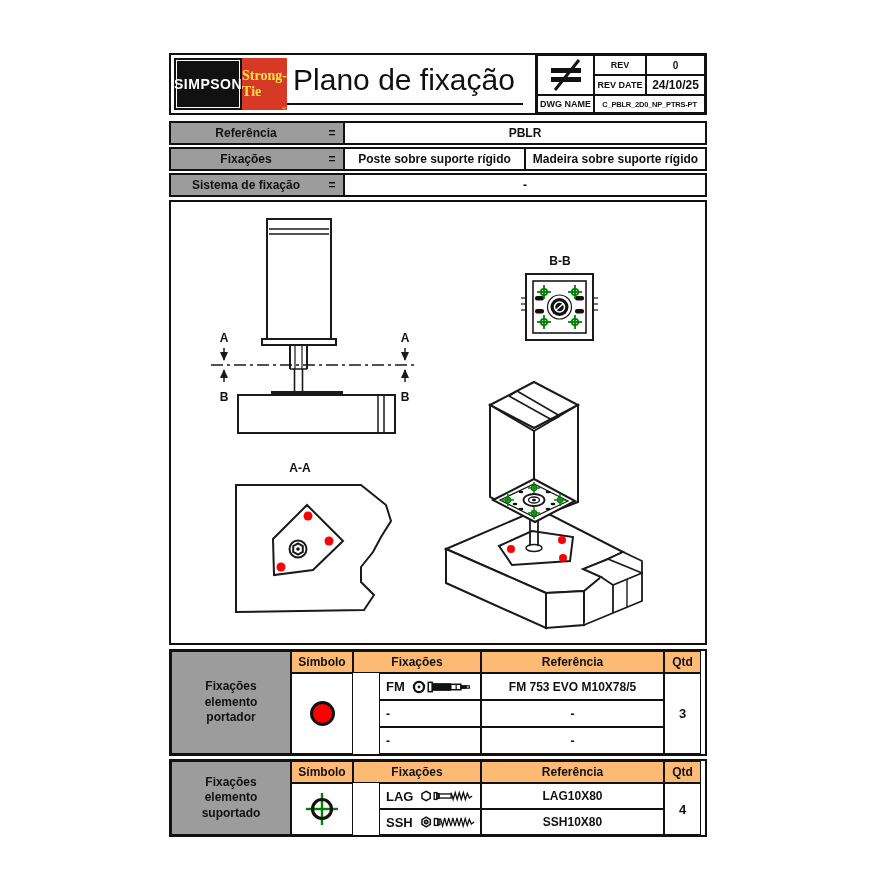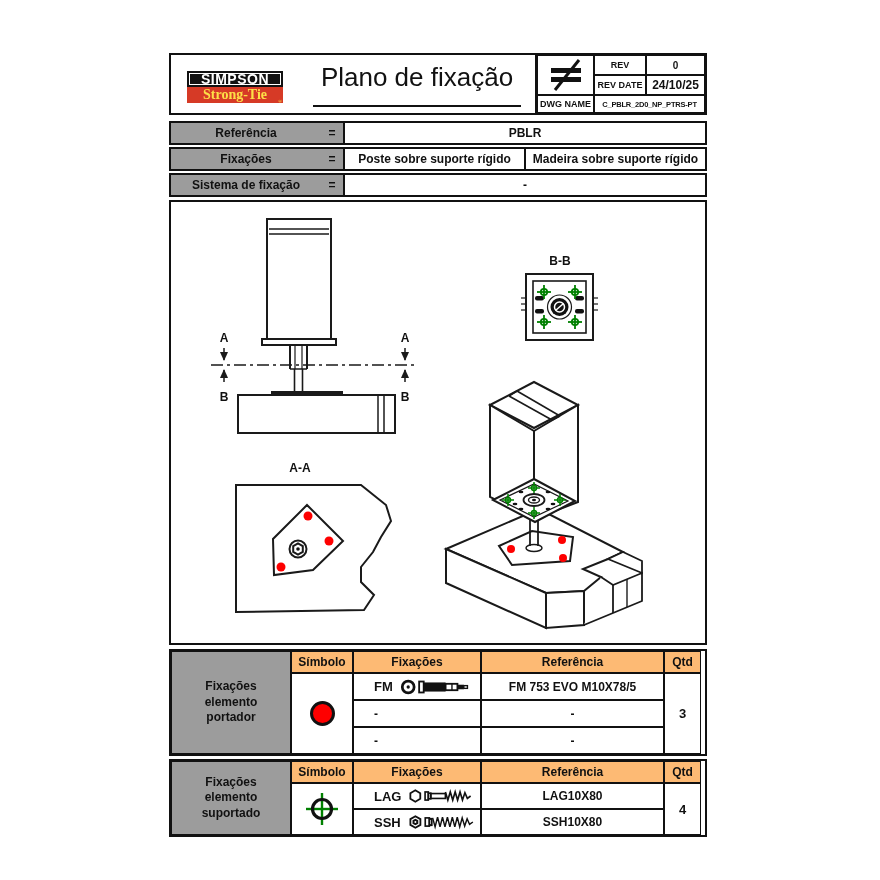--- a/index.html
+++ b/index.html
@@ -2,28 +2,28 @@
 <html><head>
 <meta charset="utf-8">
 <style>
   html,body{margin:0;padding:0;}
   body{width:880px;height:880px;background:#ffffff;font-family:"Liberation Sans",sans-serif;color:#111;position:relative;}
   *{box-sizing:border-box;}
   .sheet{position:absolute;left:169px;top:53px;width:538px;}
 
   
   .hdr{height:62px;border:2px solid #111;display:flex;align-items:stretch;background:#fff;}
-  .logo{width:96px;margin:16px;display:flex;flex-direction:column;}
+  .logo{width:96px;margin:3px;display:flex;}
   .logo-top{flex:1;background:#111;color:#fff;display:flex;align-items:center;justify-content:center;
     font-weight:bold;font-size:14px;letter-spacing:.5px;outline:1px solid #fff;outline-offset:-3px;}
   .logo-bot{flex:1;background:#D63A26;color:#fde047;position:relative;display:flex;align-items:center;justify-content:center;
     font-family:"Liberation Serif",serif;font-weight:bold;font-size:14px;}
   .logo-reg{position:absolute;right:1px;bottom:-1px;font-size:5px;}
   .hdr-title-wrap{flex:1;display:flex;align-items:center;justify-content:center;}
-  .hdr-title{font-size:26px;border-bottom:2px solid #111;padding:0 8px 12px;white-space:nowrap;}
+  .hdr-title{font-size:30px;border-bottom:2px solid #111;padding:0 8px 6px;white-space:nowrap;}
   .revgrid{width:170px;border-left:2px solid #111;display:grid;grid-template-columns:57px 52px 59px;grid-template-rows:20px 20px 18px;}
   .rc{border:1px solid #111;display:flex;align-items:center;justify-content:center;font-weight:bold;font-size:9px;}
   .rc.sym{grid-row:1/3;grid-column:1;}
   .rc.dwgv{grid-column:2/4;font-size:7.5px;letter-spacing:-.2px;text-align:center;}
 
   
   .reftable{margin-top:6px;}
   .refrow{display:flex;height:24px;border:2px solid #111;margin-bottom:2px;background:#fff;}
   .reflabel{width:172px;background:#9C9C9C;display:flex;align-items:center;font-weight:bold;font-size:12px;}
   .reflabel .lbl{flex:1;text-align:center;}
@@ -36,21 +36,21 @@
   .drawbox{margin-top:3px;border:2px solid #111;height:445px;background:#fff;overflow:hidden;}
   .drawbox svg text{font-family:"Liberation Sans",sans-serif;font-weight:bold;font-size:12px;fill:#111;}
 
   
   .atable{border:2px solid #111;display:grid;grid-template-columns:120px 62px 128px 183px 37px;background:#fff;}
   .t1{margin-top:4px;grid-template-rows:22px 27px 27px 27px;}
   .t2{margin-top:3px;grid-template-rows:22px 26px 26px;}
   .cell{border:1px solid #111;display:flex;align-items:center;justify-content:center;font-size:12px;font-weight:bold;background:#fff;}
   .hcell{background:#fdba74;}
   .gcell{background:#9C9C9C;text-align:center;line-height:1.3;padding:0 16px;}
-  .fixcell{justify-content:flex-start;padding-left:20px;gap:7px;}
+  .fixcell{justify-content:flex-start;padding-left:6px;gap:7px;margin-left:26px;}
   .code{font-size:13px;}
   .qty{font-size:13px;}
   .sym-red{width:25px;height:25px;border-radius:50%;background:#FE0000;border:3px solid #111;}
 </style>
 </head>
 <body>
 
 <div class="sheet">
 
   <div class="hdr">

